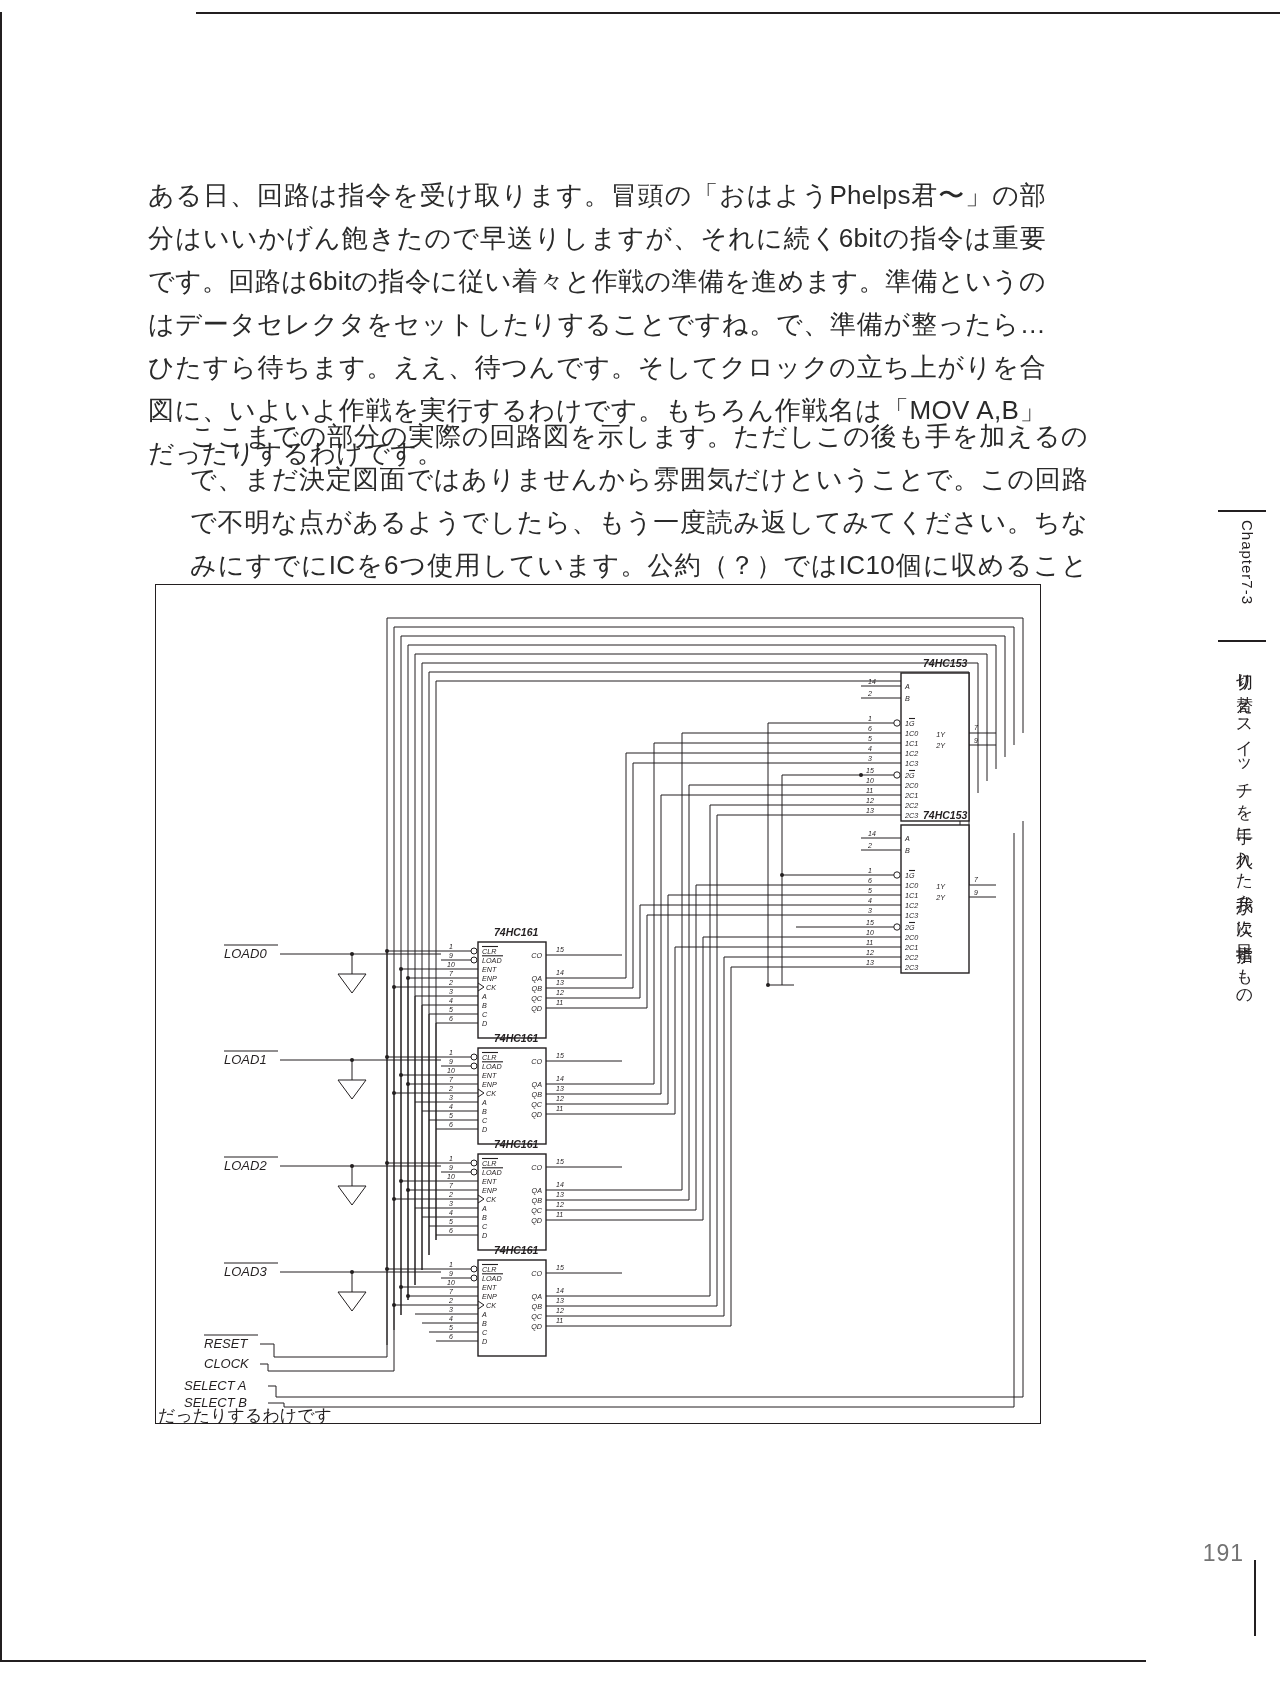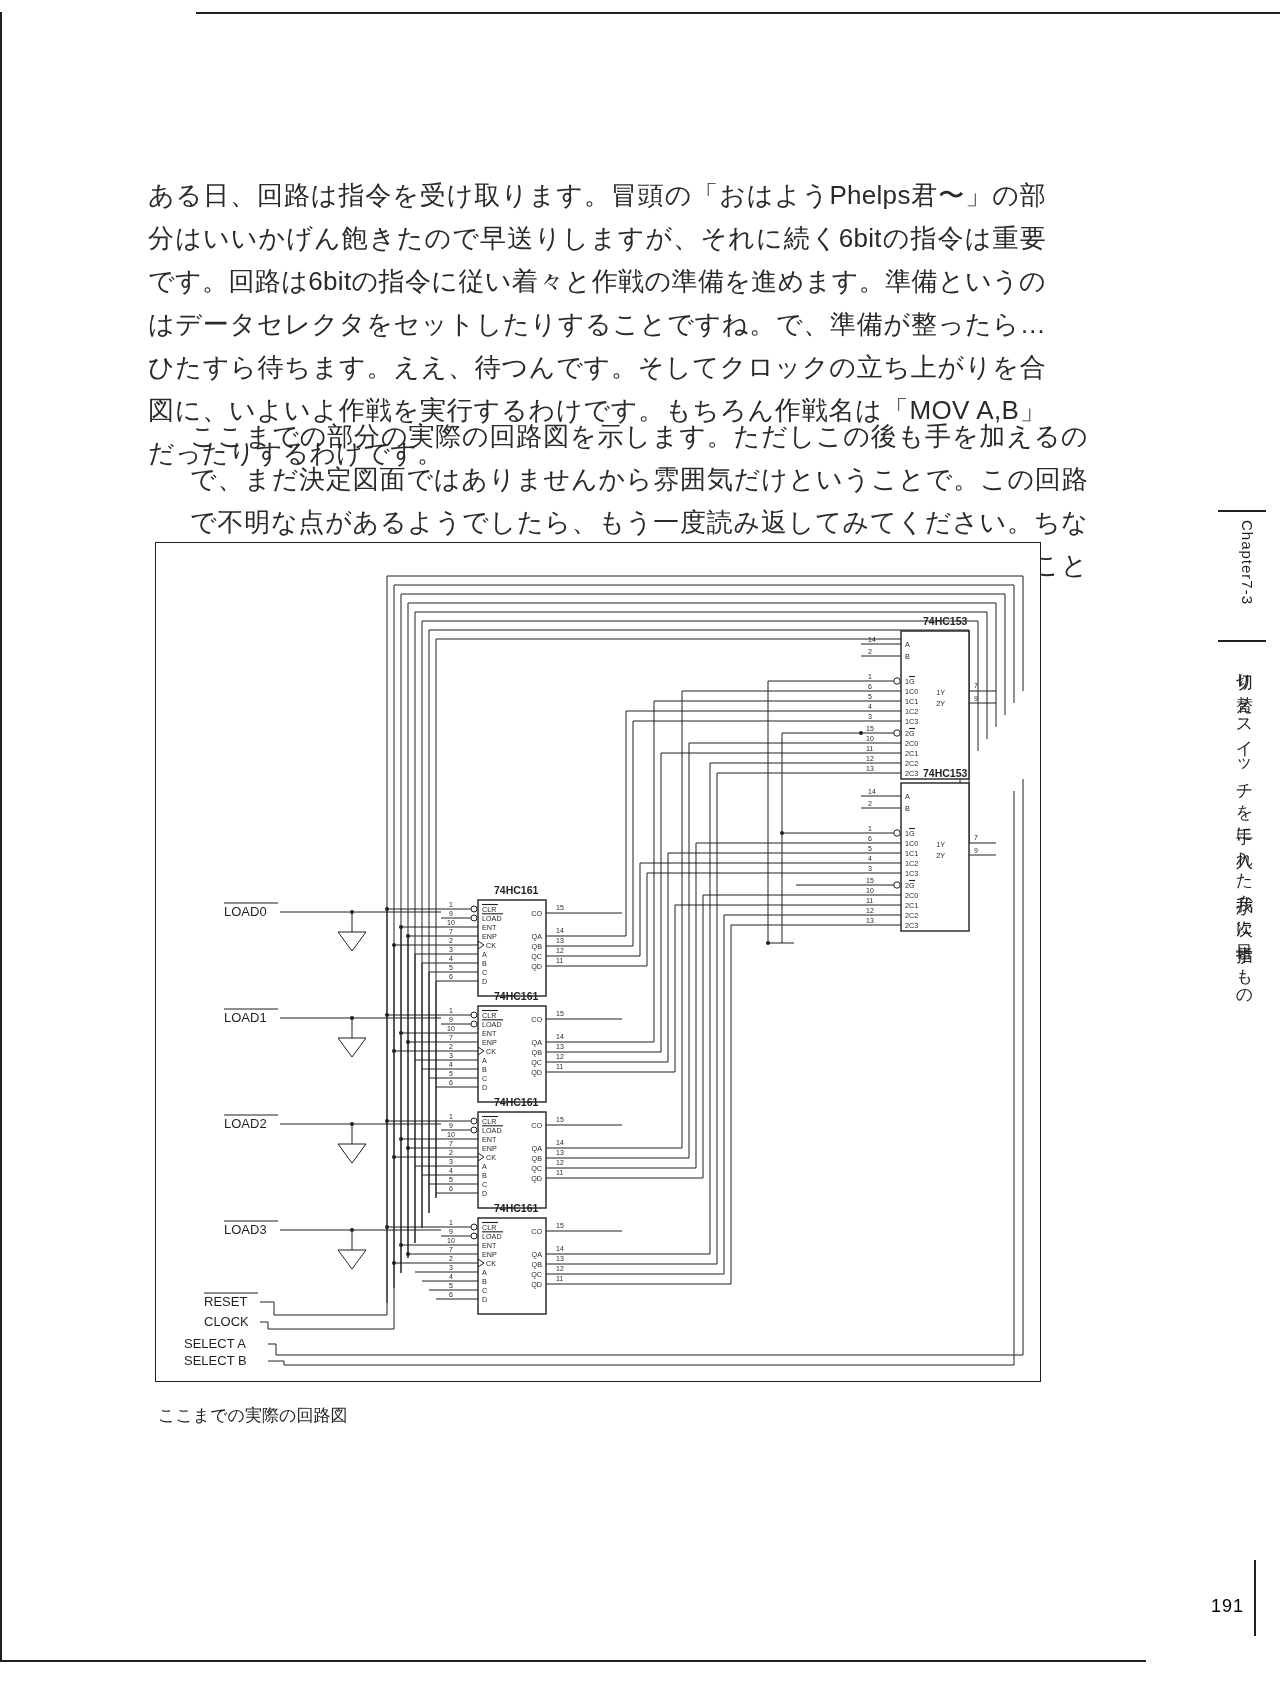--- a/index.html
+++ b/index.html
@@ -31,30 +31,30 @@
     font-size:16px;letter-spacing:2px;color:#231f20;
   }
   #chapter-label{top:520px;right:24px;font-size:15px;letter-spacing:1px;}
   #chapter-title{top:660px;right:24px;font-size:17px;letter-spacing:2px;}
   .sidetab-rule{position:absolute;right:14px;width:48px;height:2px;background:#231f20;}
   #side-rule-1{top:510px;}
   #side-rule-2{top:640px;}
 
   
   #figure-box{
-    position:absolute;left:155px;top:542px;width:884px;height:838px;
-    border:1.5px solid #231f20;background:#fff;
+    position:absolute;left:155px;top:584px;width:884px;height:838px;
+    border:1.5px solid #231f20;background:#fff;font-style:italic;
   }
   #figure-caption{
     position:absolute;left:158px;top:1404px;
     font-size:17px;color:#231f20;
   }
 
   
-  #page-number{position:absolute;right:36px;top:1596px;font-size:18px;letter-spacing:1px;color:#000000;}
+  #page-number{position:absolute;right:36px;top:1540px;font-size:23px;letter-spacing:1px;color:#737373;}
   #page-number-rule{position:absolute;right:24px;top:1560px;width:2px;height:76px;background:#231f20;}
 
   
   #schematic{position:absolute;left:0;top:0;width:884px;height:838px;}
   #schematic text{font-family:"Liberation Sans","DejaVu Sans",sans-serif;fill:#231f20;}
   .w{stroke:#231f20;stroke-width:1;fill:none;}
   .ic-box{stroke:#231f20;stroke-width:1.4;fill:#ffffff;}
   .pinlbl{font-size:7.2px;}
   .pinnum{font-size:7px;}
   .icname{font-size:10.5px;font-weight:bold;}
@@ -593,16 +593,16 @@
       <circle class="dot" cx="196" cy="581" r="2"></circle>
         <circle class="dot" cx="196" cy="687" r="2"></circle>
       <circle class="dot" cx="612" cy="400" r="2"></circle>
         <circle class="dot" cx="626" cy="290" r="2"></circle>
       <circle class="dot" cx="705" cy="190" r="2"></circle>
     </g>
 
   </svg>
 </div>
 
-<div id="figure-caption">ここまでの実際の回路図</div>
+<div id="figure-caption">だったりするわけです</div>
 
 <div id="page-number-rule"></div>
 <div id="page-number">191</div>
 
 </body></html>

